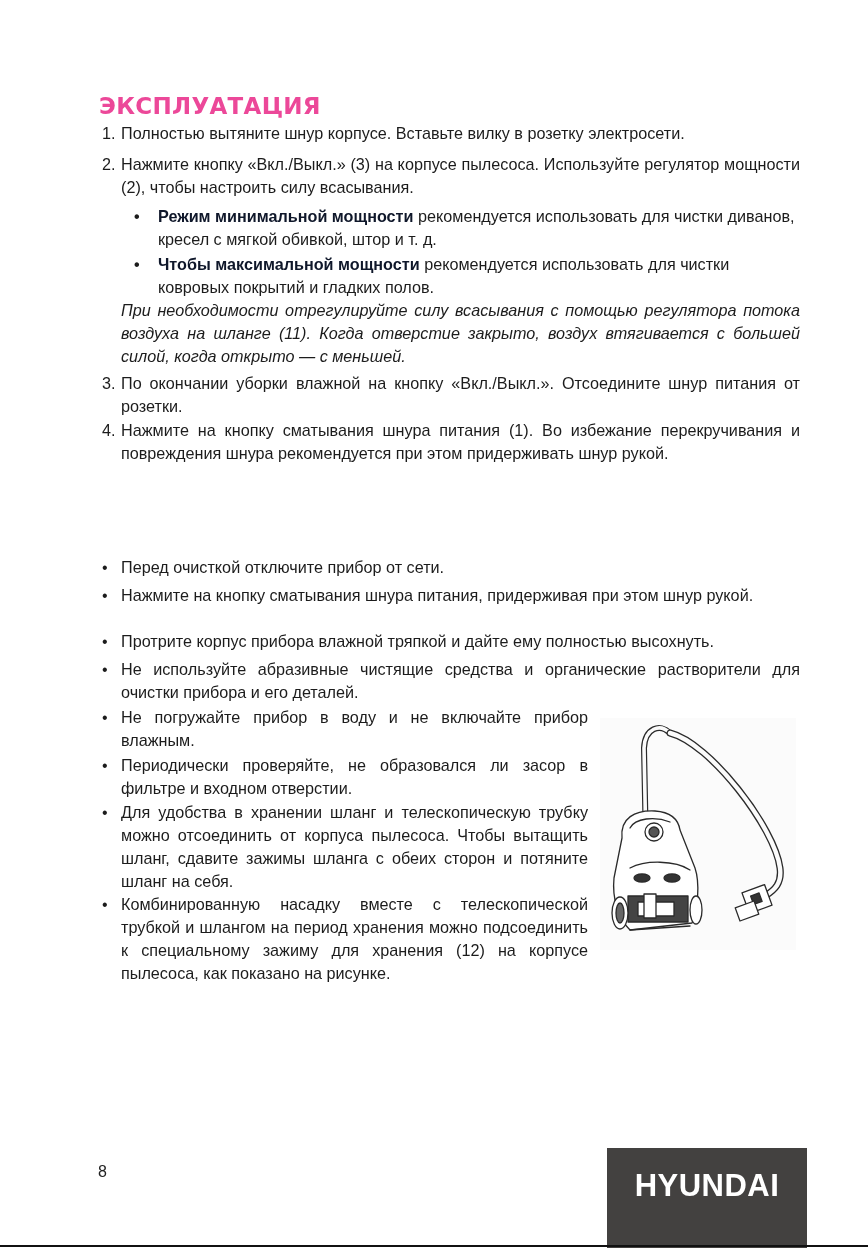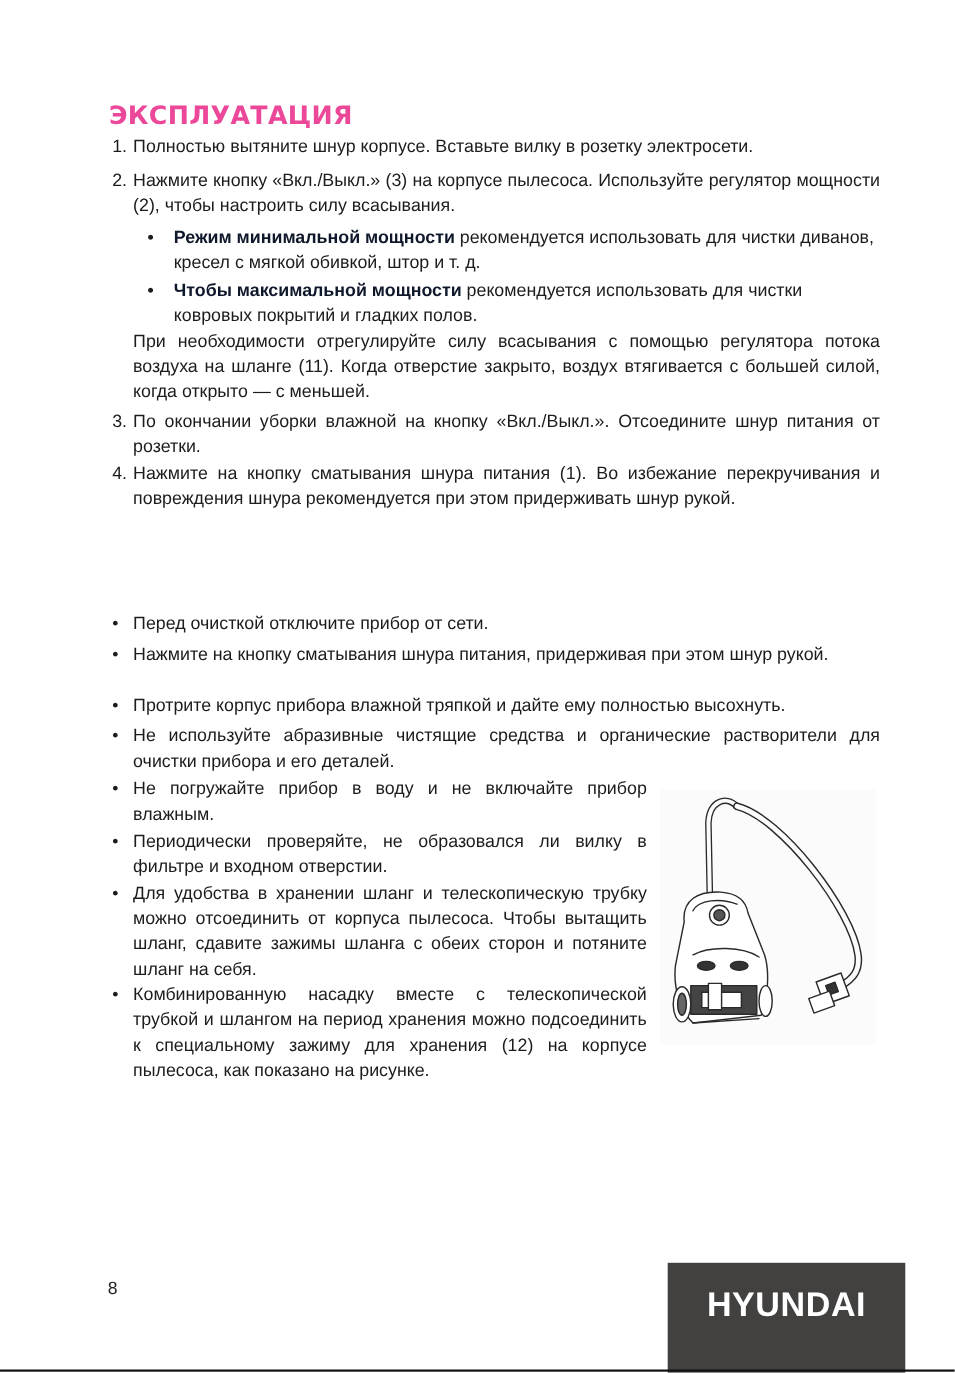--- a/index.html
+++ b/index.html
@@ -32,21 +32,21 @@
   .bullet-dot { font-size: 16px; }
 
   .figure {
     position: absolute; left: 600px; top: 718px; width: 196px; height: 232px;
     background: #fbfbfb;
   }
 
   .page-num { position: absolute; left: 98px; top: 1163px; font-size: 16px; color: #222; }
 
   .brand-box {
-    position: absolute; left: 607px; top: 1148px; width: 216px; height: 100px;
+    position: absolute; left: 607px; top: 1148px; width: 200px; height: 100px;
     background: #434140; display: flex; justify-content: center;
   }
   .brand-box span {
     margin-top: 20px; color: #ffffff; font-family: "Liberation Sans", sans-serif;
     font-weight: bold; font-size: 31px; letter-spacing: 0.5px; line-height: 36px;
   }
   .bottom-rule { position: absolute; left: 0; top: 1245px; width: 868px; height: 2px; background: #111; }
 </style>
 </head>
 <body>
@@ -68,21 +68,21 @@
   <div class="sub body-text" style="top:205px;">
     <span class="marker bullet-dot">•</span>
     <span class="txt"><b>Режим минимальной мощности</b><span> рекомендуется использовать для чистки диванов, кресел с мягкой обивкой, штор и т. д.</span></span>
   </div>
 
   <div class="sub body-text" style="top:253px;">
     <span class="marker bullet-dot">•</span>
     <span class="txt"><b>Чтобы максимальной мощности</b><span> рекомендуется использовать для чистки ковровых покрытий и гладких полов.</span></span>
   </div>
 
-  <div class="para body-text" style="top:299px;">При необходимости отрегулируйте силу всасывания с помощью регулятора потока воздуха на шланге (11). Когда отверстие закрыто, воздух втягивается с большей силой, когда открыто — с меньшей.</div>
+  <div class="para body-text" style="top:299px;font-style:italic;">При необходимости отрегулируйте силу всасывания с помощью регулятора потока воздуха на шланге (11). Когда отверстие закрыто, воздух втягивается с большей силой, когда открыто — с меньшей.</div>
 
   <div class="item body-text" style="top:372px;">
     <span class="marker">3.</span>
     <span class="txt">По окончании уборки влажной на кнопку «Вкл./Выкл.». Отсоедините шнур питания от розетки.</span>
   </div>
 
   <div class="item body-text" style="top:419px;">
     <span class="marker">4.</span>
     <span class="txt">Нажмите на кнопку сматывания шнура питания (1). Во избежание перекручивания и повреждения шнура рекомендуется при этом придерживать шнур рукой.</span>
   </div>
@@ -108,21 +108,21 @@
     <span class="txt">Не используйте абразивные чистящие средства и органические растворители для очистки прибора и его деталей.</span>
   </div>
 
   <div class="item narrow body-text" style="top:706px;">
     <span class="marker bullet-dot">•</span>
     <span class="txt">Не погружайте прибор в воду и не включайте прибор влажным.</span>
   </div>
 
   <div class="item narrow body-text" style="top:754px;">
     <span class="marker bullet-dot">•</span>
-    <span class="txt">Периодически проверяйте, не образовался ли вилку в фильтре и входном отверстии.</span>
+    <span class="txt">Периодически проверяйте, не образовался ли засор в фильтре и входном отверстии.</span>
   </div>
 
   <div class="item narrow body-text" style="top:801px;">
     <span class="marker bullet-dot">•</span>
     <span class="txt">Для удобства в хранении шланг и телескопическую трубку можно отсоединить от корпуса пылесоса. Чтобы вытащить шланг, сдавите зажимы шланга с обеих сторон и потяните шланг на себя.</span>
   </div>
 
   <div class="item narrow body-text" style="top:893px;">
     <span class="marker bullet-dot">•</span>
     <span class="txt">Комбинированную насадку вместе с телескопической трубкой и шлангом на период хранения можно подсоединить к специальному зажиму для хранения (12) на корпусе пылесоса, как показано на рисунке.</span>

